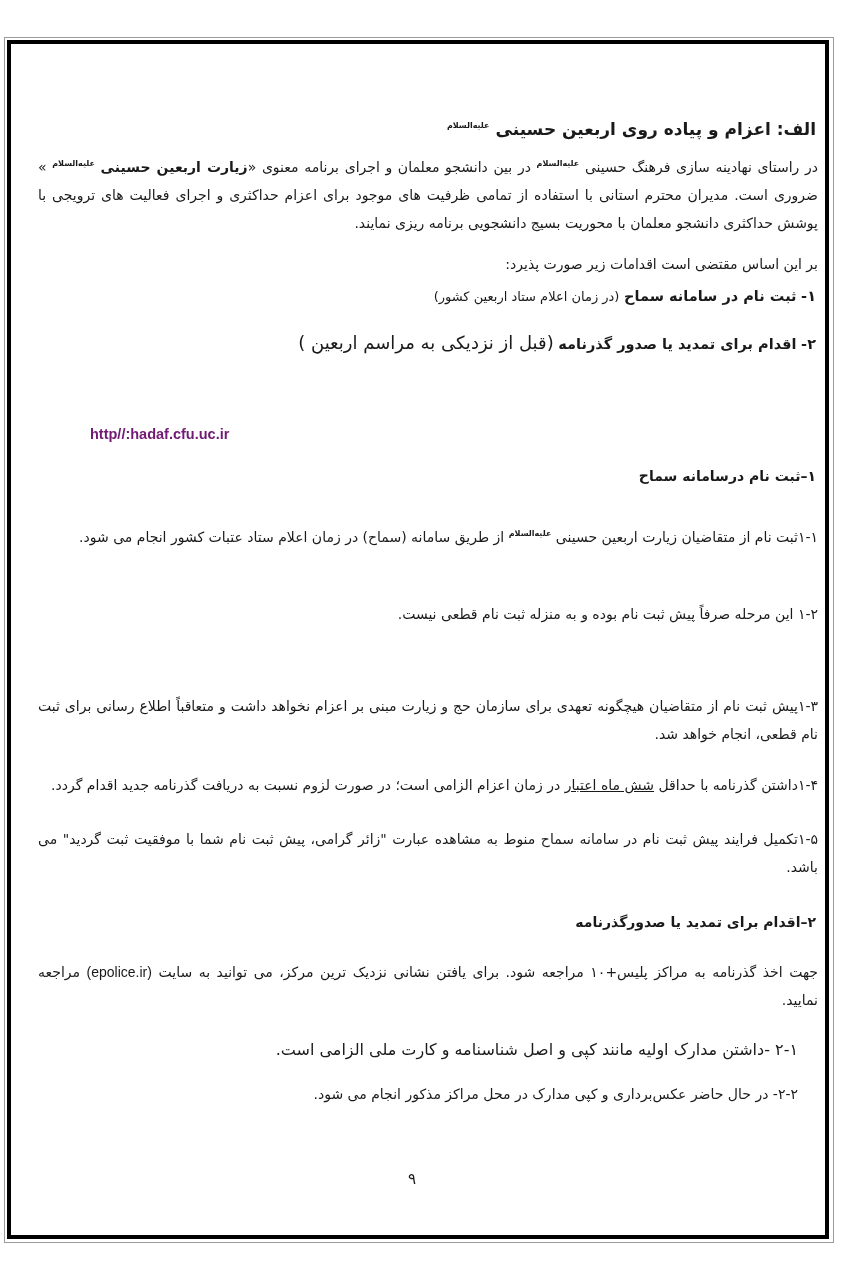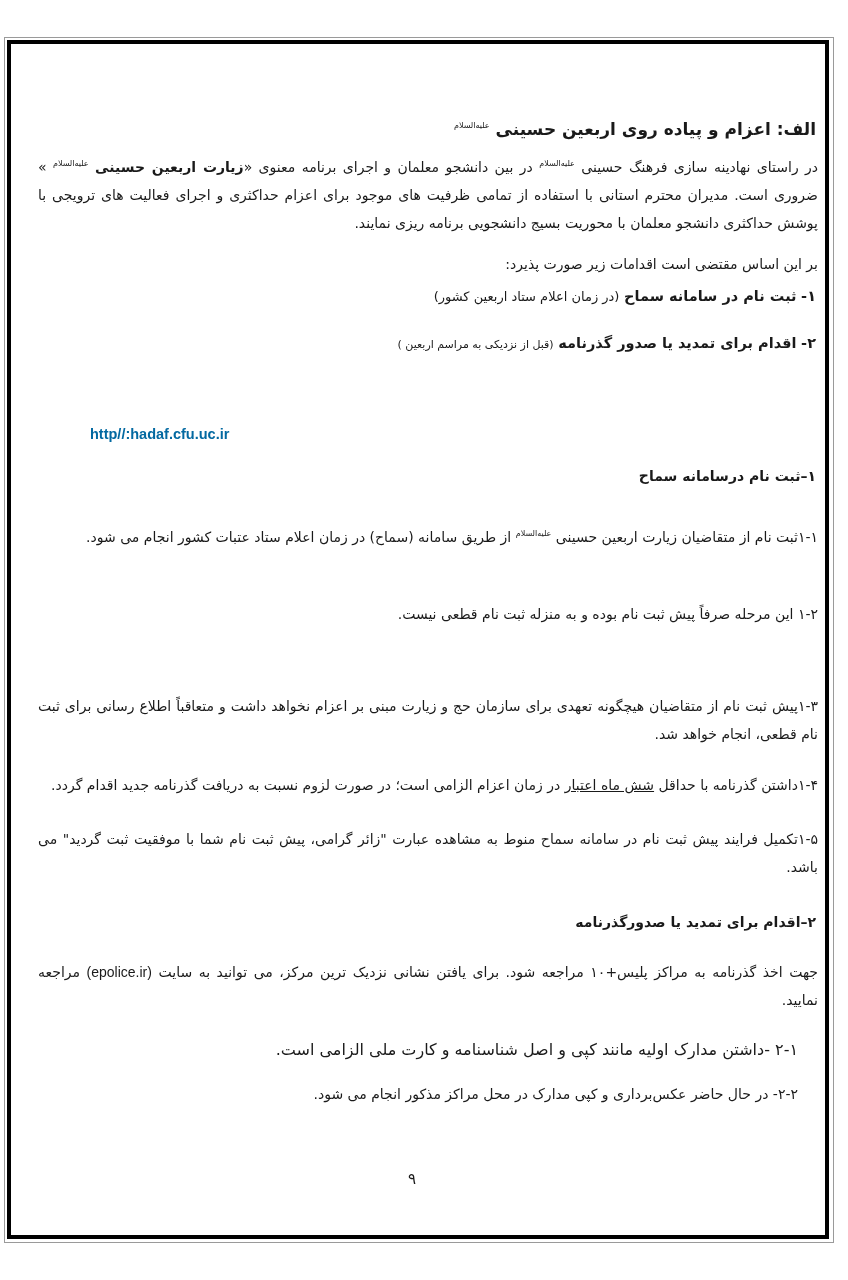--- a/index.html
+++ b/index.html
@@ -12,24 +12,24 @@
       border: 1px solid #9a9a9a; box-sizing: border-box;
     }
     .frame-inner {
       position: absolute; left: 7px; top: 40px; width: 822px; height: 1199px;
       border: 4px solid #000; box-sizing: border-box;
     }
     .page { position: absolute; left: 0; top: 0; width: 848px; height: 1280px; direction: rtl; }
     .line { position: absolute; right: 30px; white-space: nowrap; font-size: 14.5px; line-height: 20px; }
     .bold { font-weight: bold; }
     .title { font-size: 17px; font-weight: bold; }
-    .sup { font-size: 8px; vertical-align: super; font-weight: normal; }
+    .sup { font-size: 8px; vertical-align: super; font-weight: bold; }
     .sub-h { font-weight: bold; font-size: 14px; }
     .para { position: absolute; right: 30px; width: 780px; text-align: justify; font-size: 14px; line-height: 28px; }
-    .url { position: absolute; left: 90px; top: 426px; color: #0369a1; font-family: "Liberation Sans", sans-serif; font-weight: bold; font-size: 14.5px; direction: ltr; }
+    .url { position: absolute; left: 90px; top: 426px; color: #701a75; font-family: "Liberation Sans", sans-serif; font-weight: bold; font-size: 14.5px; direction: ltr; }
     .underline { text-decoration: underline; }
     .ltr { direction: ltr; unicode-bidi: embed; font-family: "Liberation Sans", sans-serif; }
     .pagenum { position: absolute; left: 408px; top: 1170px; font-size: 15px; }
   </style>
 </head>
 <body>
 
 <div class="frame-outer"></div>
 <div class="frame-inner"></div>
 
@@ -50,21 +50,21 @@
   <div class="line" style="top:254px; font-size:14px;">بر این اساس مقتضی است اقدامات زیر صورت پذیرد:</div>
 
   <div class="line" style="top:286px; right:32px;">
     <span class="bold">۱-</span>
     <span class="bold">ثبت نام در سامانه سماح</span>
     <span style="font-size:13px;">(در زمان اعلام ستاد اربعین کشور)</span>
   </div>
   <div class="line" style="top:333px; right:32px;">
     <span class="bold">۲-</span>
     <span class="bold">اقدام برای تمدید یا صدور گذرنامه</span>
-    <span style="font-size:11px;">(قبل از نزدیکی به مراسم اربعین )</span>
+    <span style="font-size:18px;">(قبل از نزدیکی به مراسم اربعین )</span>
   </div>
 
   <div class="url">http//:hadaf.cfu.uc.ir</div>
 
   <div class="line sub-h" style="top:466px; right:32px;">۱–ثبت نام درسامانه سماح</div>
 
   <div class="para" style="top:520px;">
     <span>۱-۱ثبت نام از متقاضیان زیارت اربعین حسینی</span>
     <span class="sup">علیه‌السلام</span>
     <span>از طریق سامانه (سماح) در زمان اعلام ستاد عتبات کشور انجام می شود.</span>

